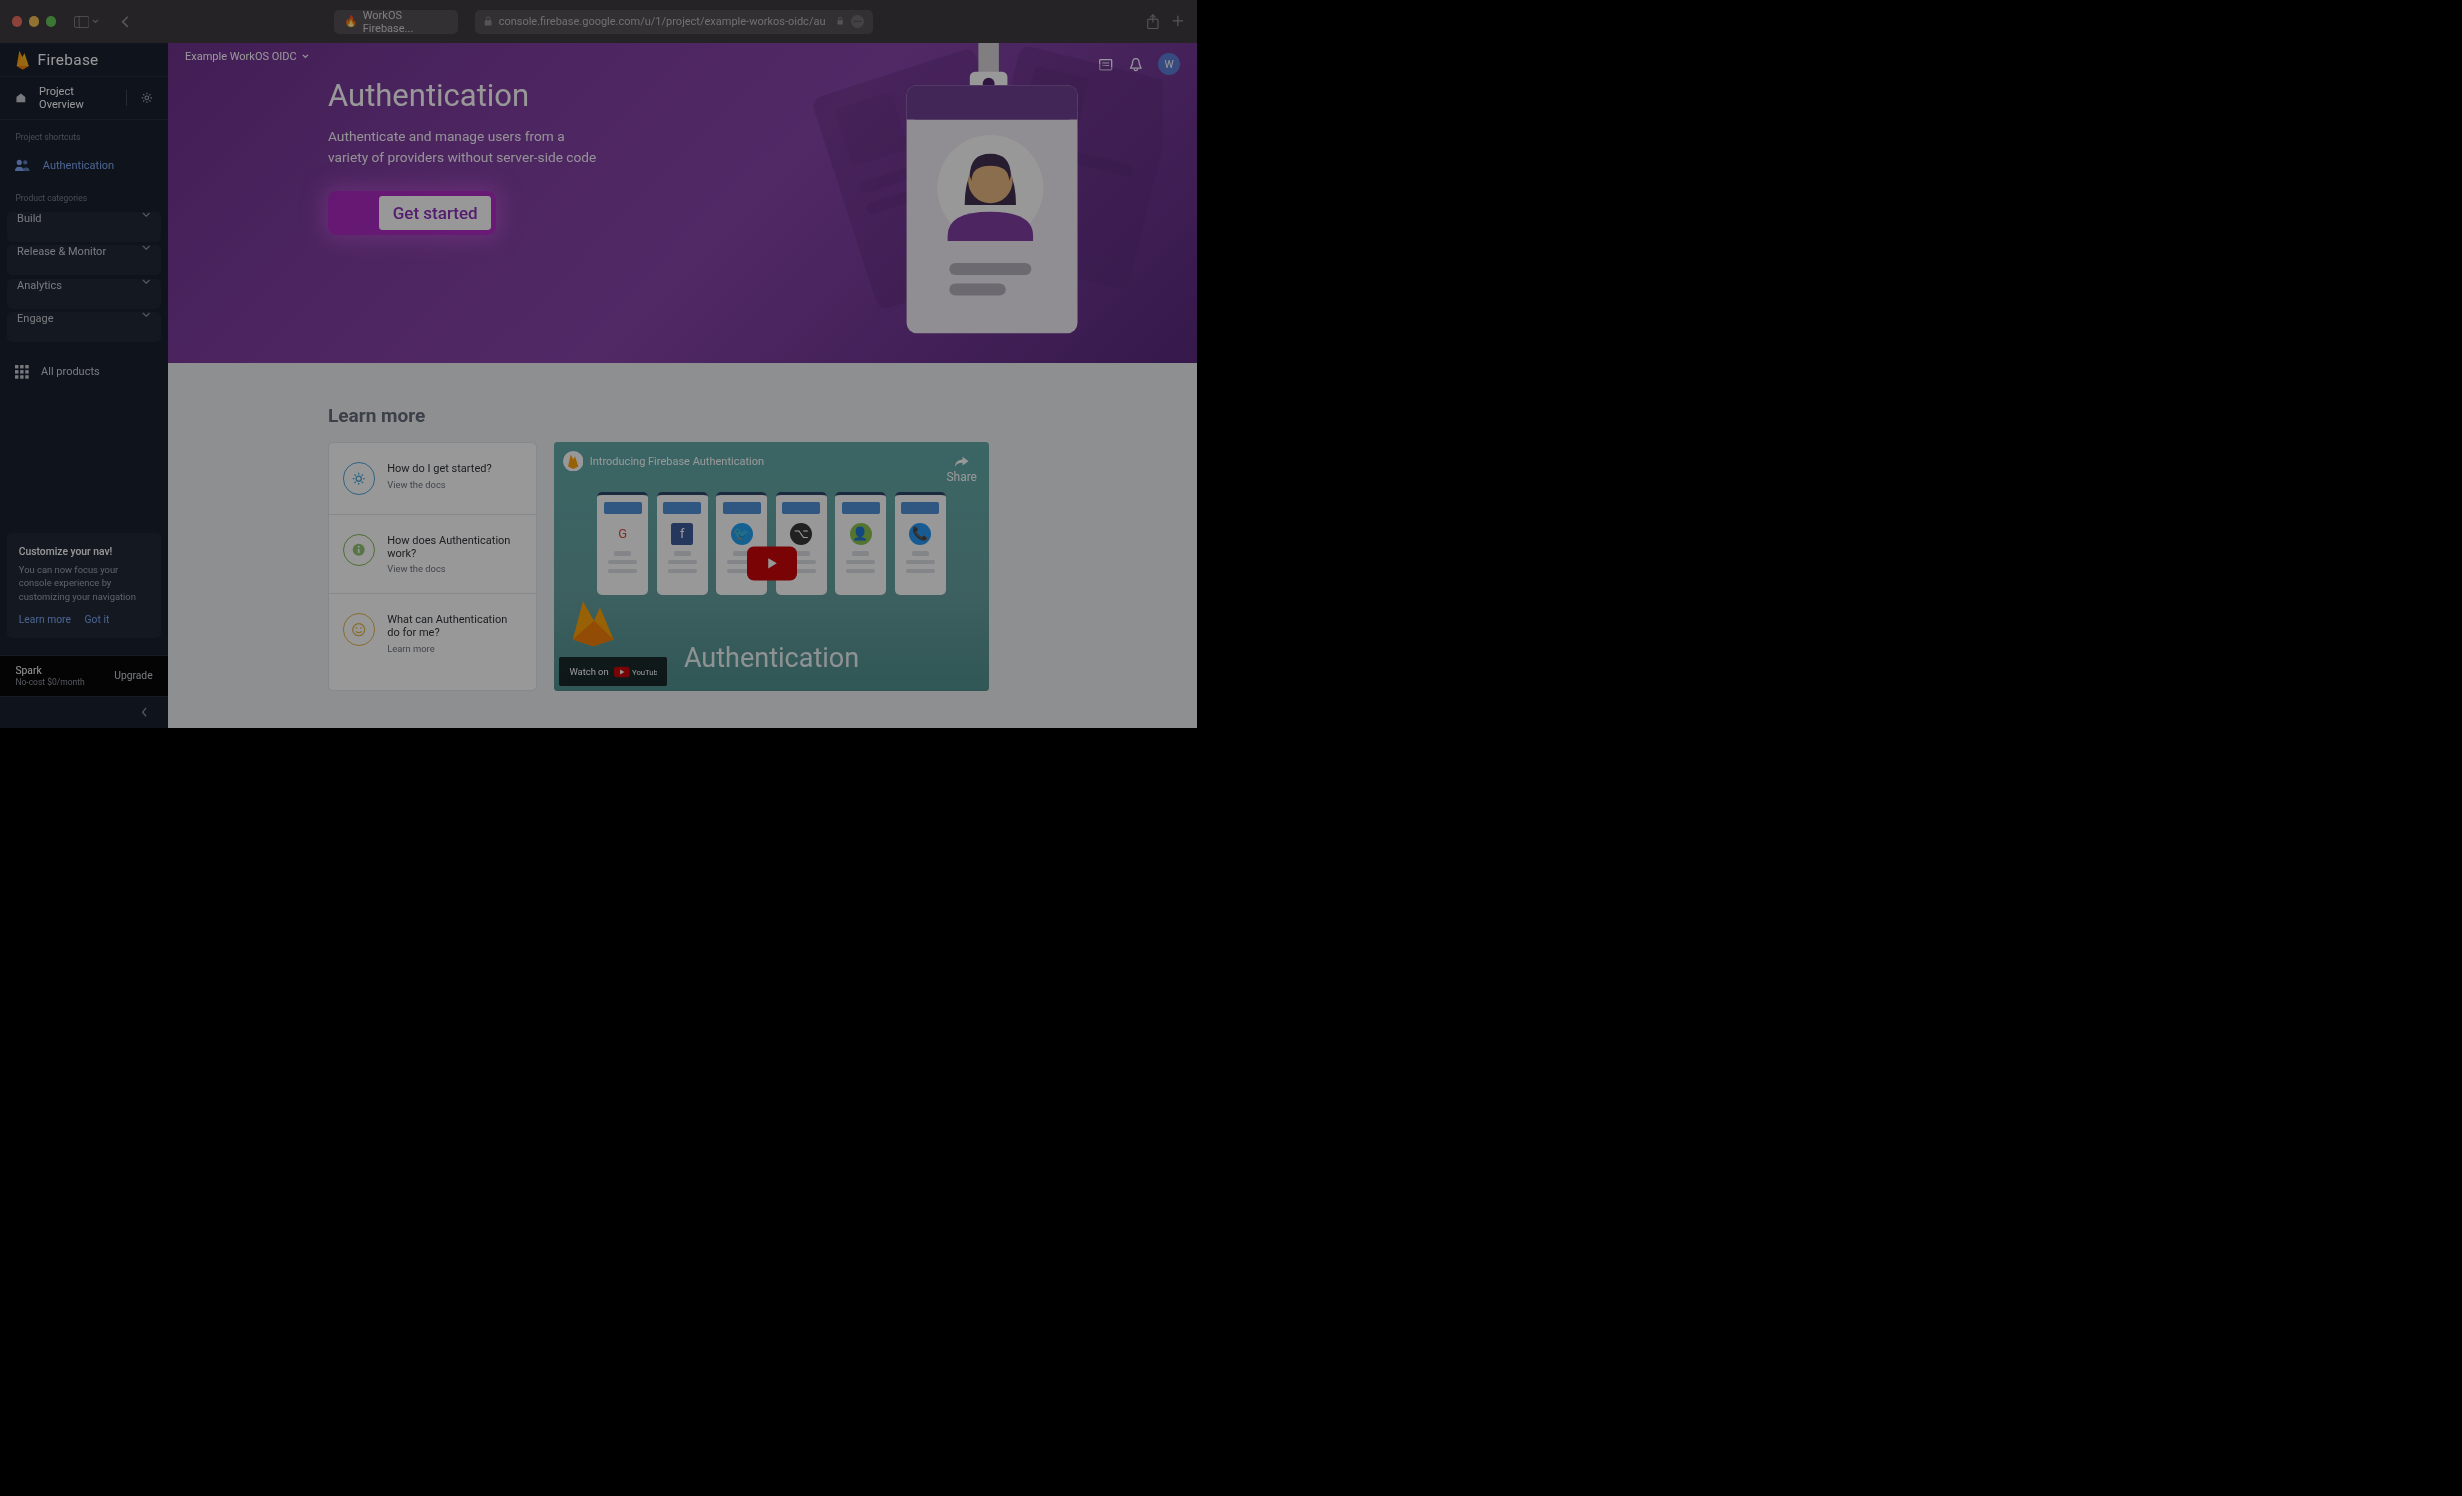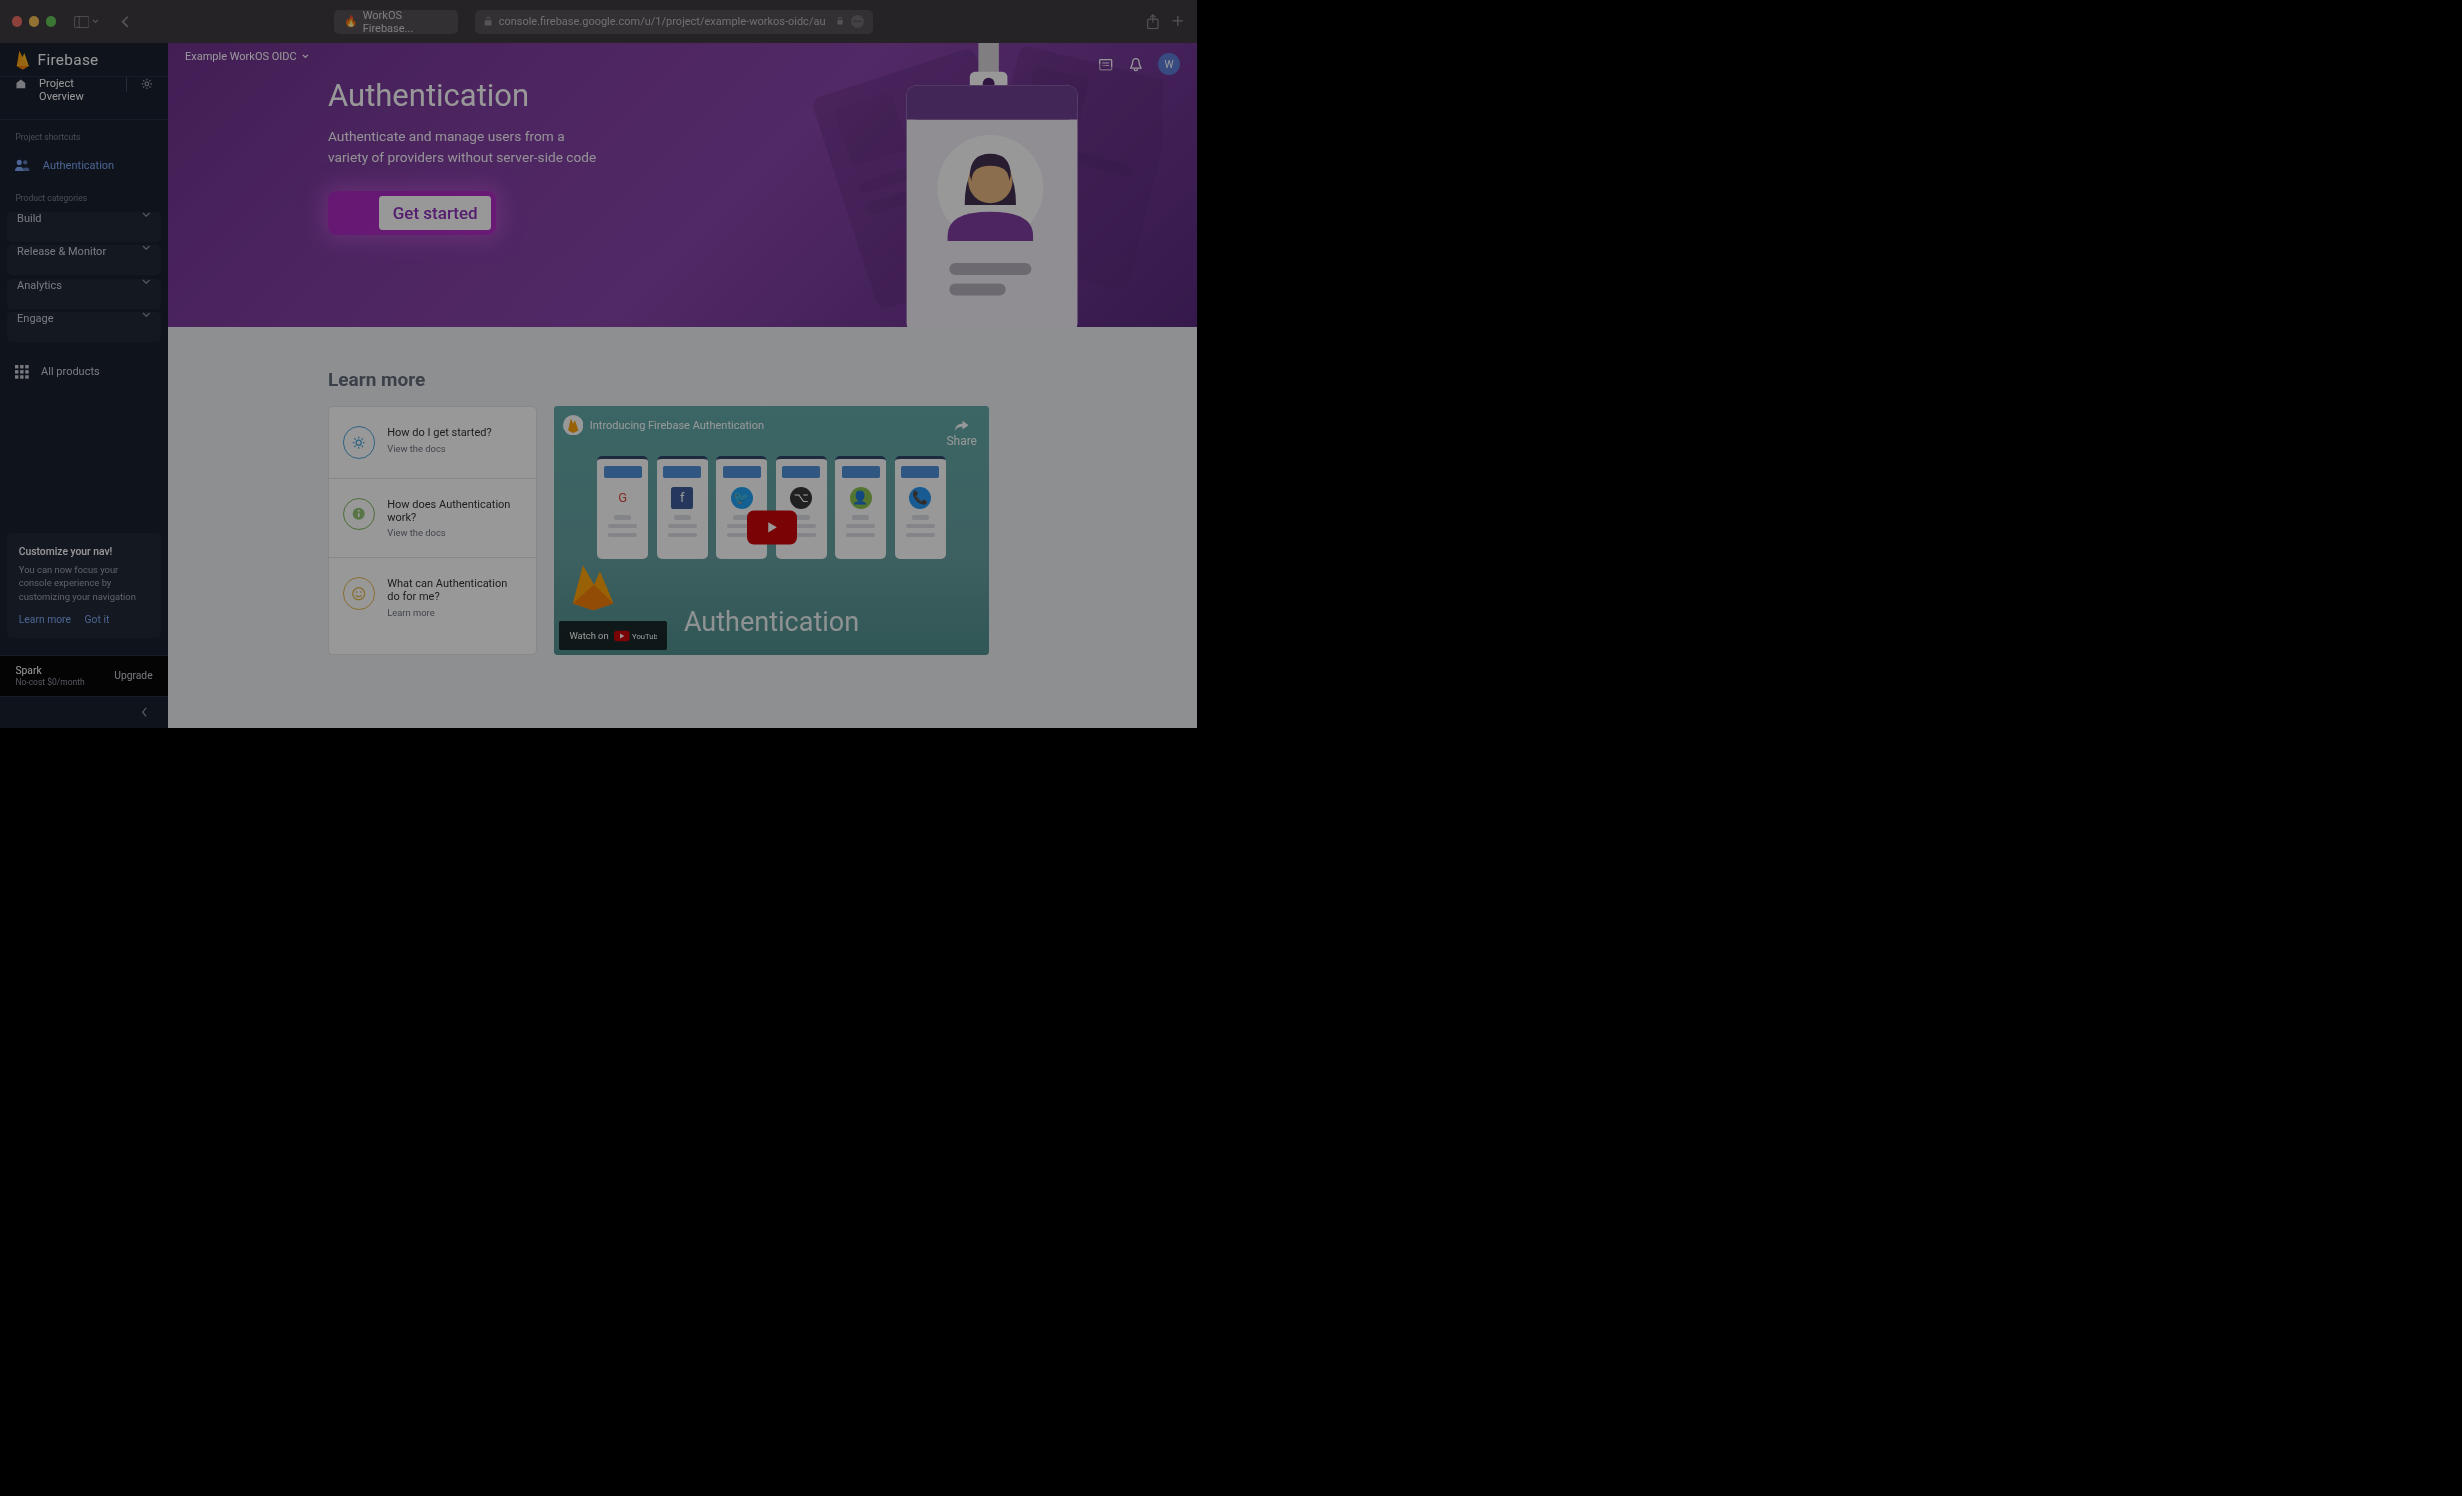--- a/index.html
+++ b/index.html
@@ -16,41 +16,41 @@
 .tab-pill { background: #524d50; border-radius: 5.1px; height: 24px; display:flex; align-items:center; padding: 0 10.3px; font-size: 11px; color: #d4d0d3; gap: 5.1px; max-width: 124px; margin-left: 197px; }
 .addr-bar { background: #524d50; border-radius: 5.1px; height: 24px; display:flex; align-items:center; padding: 0 8.5px; font-size: 11px; color: #bcb8bb; gap: 5.1px; margin-left: 10.3px; width: 398px; }
 .lock-ico { width:10.3px; height:10.3px; color:#8e8a8d; }
 .chrome-right { display:flex; gap:12px; color:#8e8a8d; margin-left:auto; }
 
 .app { display:flex; height: 685px; }
 .sidebar { width: 168px; background: #141c28; color: #d3d6db; display:flex; flex-direction:column; position:relative; }
 .logo-row { height: 34px; display:flex; align-items:center; padding: 0 15.4px; gap: 6.8px; border-bottom:0.9px solid #22293a; }
 .fblogo { width:15.4px; height:20.5px; }
 .logo-text { font-size: 15.4px; color: #fff; font-weight: 400; letter-spacing: 0.3px; }
-.proj-overview { height: 43px; display:flex; padding: 0 15.4px; gap: 12px; font-size: 11px; color: #fff; border-bottom:0.9px solid #22293a; }
+.proj-overview { height: 43px; display:flex; align-items:center; padding: 0 15.4px; gap: 12px; font-size: 11px; color: #fff; border-bottom:0.9px solid #22293a; }
 .gear { margin-left:auto; color:#a9acb4; }
 .section-label { font-size: 8.5px; color: #787e8b; padding: 12px 15.4px 6.8px; }
 .nav-item { height: 32.5px; display:flex; align-items:center; padding: 0 15.4px; gap: 12px; font-size: 11px; }
 .nav-item.active { color: #7ba6f5; }
 .cat-item { height: 30px; background: #1c2430; border-radius: 5.1px; margin: 1.7px 6.8px; display:flex; padding: 0 10.3px; font-size: 11px; color:#c9ccd2; }
 .cat-chev { margin-left:auto; color:#8e929c; }
 .allprod { height: 43px; display:flex; align-items:center; padding: 0 15.4px; gap: 12px; font-size: 11px; color:#c9ccd2; margin-top:6.8px; }
 .nav-tip { background:#1c2430; border-radius:5.1px; margin: 0 6.8px 17px; padding: 12px; position:absolute; bottom:73px; left:0; right:0; }
 .nav-tip-title { font-size: 10.3px; color:#fff; font-weight:500; margin-bottom:5.1px; }
 .nav-tip-body { font-size: 9.4px; color:#9ea3ad; line-height:1.4; margin-bottom:10.3px; }
 .nav-tip-actions { display:flex; gap:13.7px; }
 .nav-tip-link { font-size: 10.3px; color:#7ba6f5; }
 .spark-row { position:absolute; bottom:32.5px; left:0; right:0; height:41px; display:flex; align-items:center; padding: 0 15.4px; background:#000000; border-top:0.9px solid #22293a; }
 .spark-name { font-size:10.3px; color:#fff; }
 .spark-sub { font-size:8.5px; color:#8e929c; }
 .upgrade { margin-left:auto; font-size:10.3px; color:#c9ccd2; }
 .collapse-row { position:absolute; bottom:0; height:32.5px; width:100%; display:flex; align-items:center; justify-content:flex-end; padding: 0 20.5px; color:#8e929c; border-top:0.9px solid #22293a; }
 
 .main { flex:1; background:#eceff1; position:relative; overflow:hidden; }
-.hero { height: 284px; background: linear-gradient(135deg, #6b2e8a 0%, #7e3a9e 30%, #8540a6 55%, #56247a 100%); position:relative; padding: 34px 0 0 160px; color:#fff; overflow:hidden; }
+.hero { height: 320px; background: linear-gradient(135deg, #6b2e8a 0%, #7e3a9e 30%, #8540a6 55%, #56247a 100%); position:relative; padding: 34px 0 0 160px; color:#fff; overflow:hidden; }
 .crumb-row { position:absolute; top:6.8px; left:17px; display:flex; align-items:center; gap:5.1px; }
 .crumb { font-size:11px; color:#fff; }
 .hero-title { font-size: 31px; font-weight:400; margin-bottom:12px; }
 .hero-sub { font-size: 13.7px; line-height:1.5; max-width:274px; margin-bottom:24px; opacity:0.95; }
 .get-started-wrap { display:inline-block; padding: 5.1px; background: rgba(255,0,255,0.35); border-radius: 8.5px; box-shadow: 0 0 20.5px 5.1px rgba(218,93,232,0.5); }
 .get-started { background:#fff; color:#8a2bb5; border:none; border-radius: 3.4px; padding: 6.8px 13.7px; font-size:17px; font-weight:500; cursor:pointer;margin-left:46px; }
 .hero-art { position:absolute; right:34px; top:-26px; width:359px; height:376px; }
 .topbar-right { position:absolute; top:10.3px; right:17px; display:flex; align-items:center; gap:15.4px; color:#fff; }
 .avatar { width:22px; height:22px; background:#5a7bd6; border-radius:50%; display:flex; align-items:center; justify-content:center; font-size:10.3px; }
 

